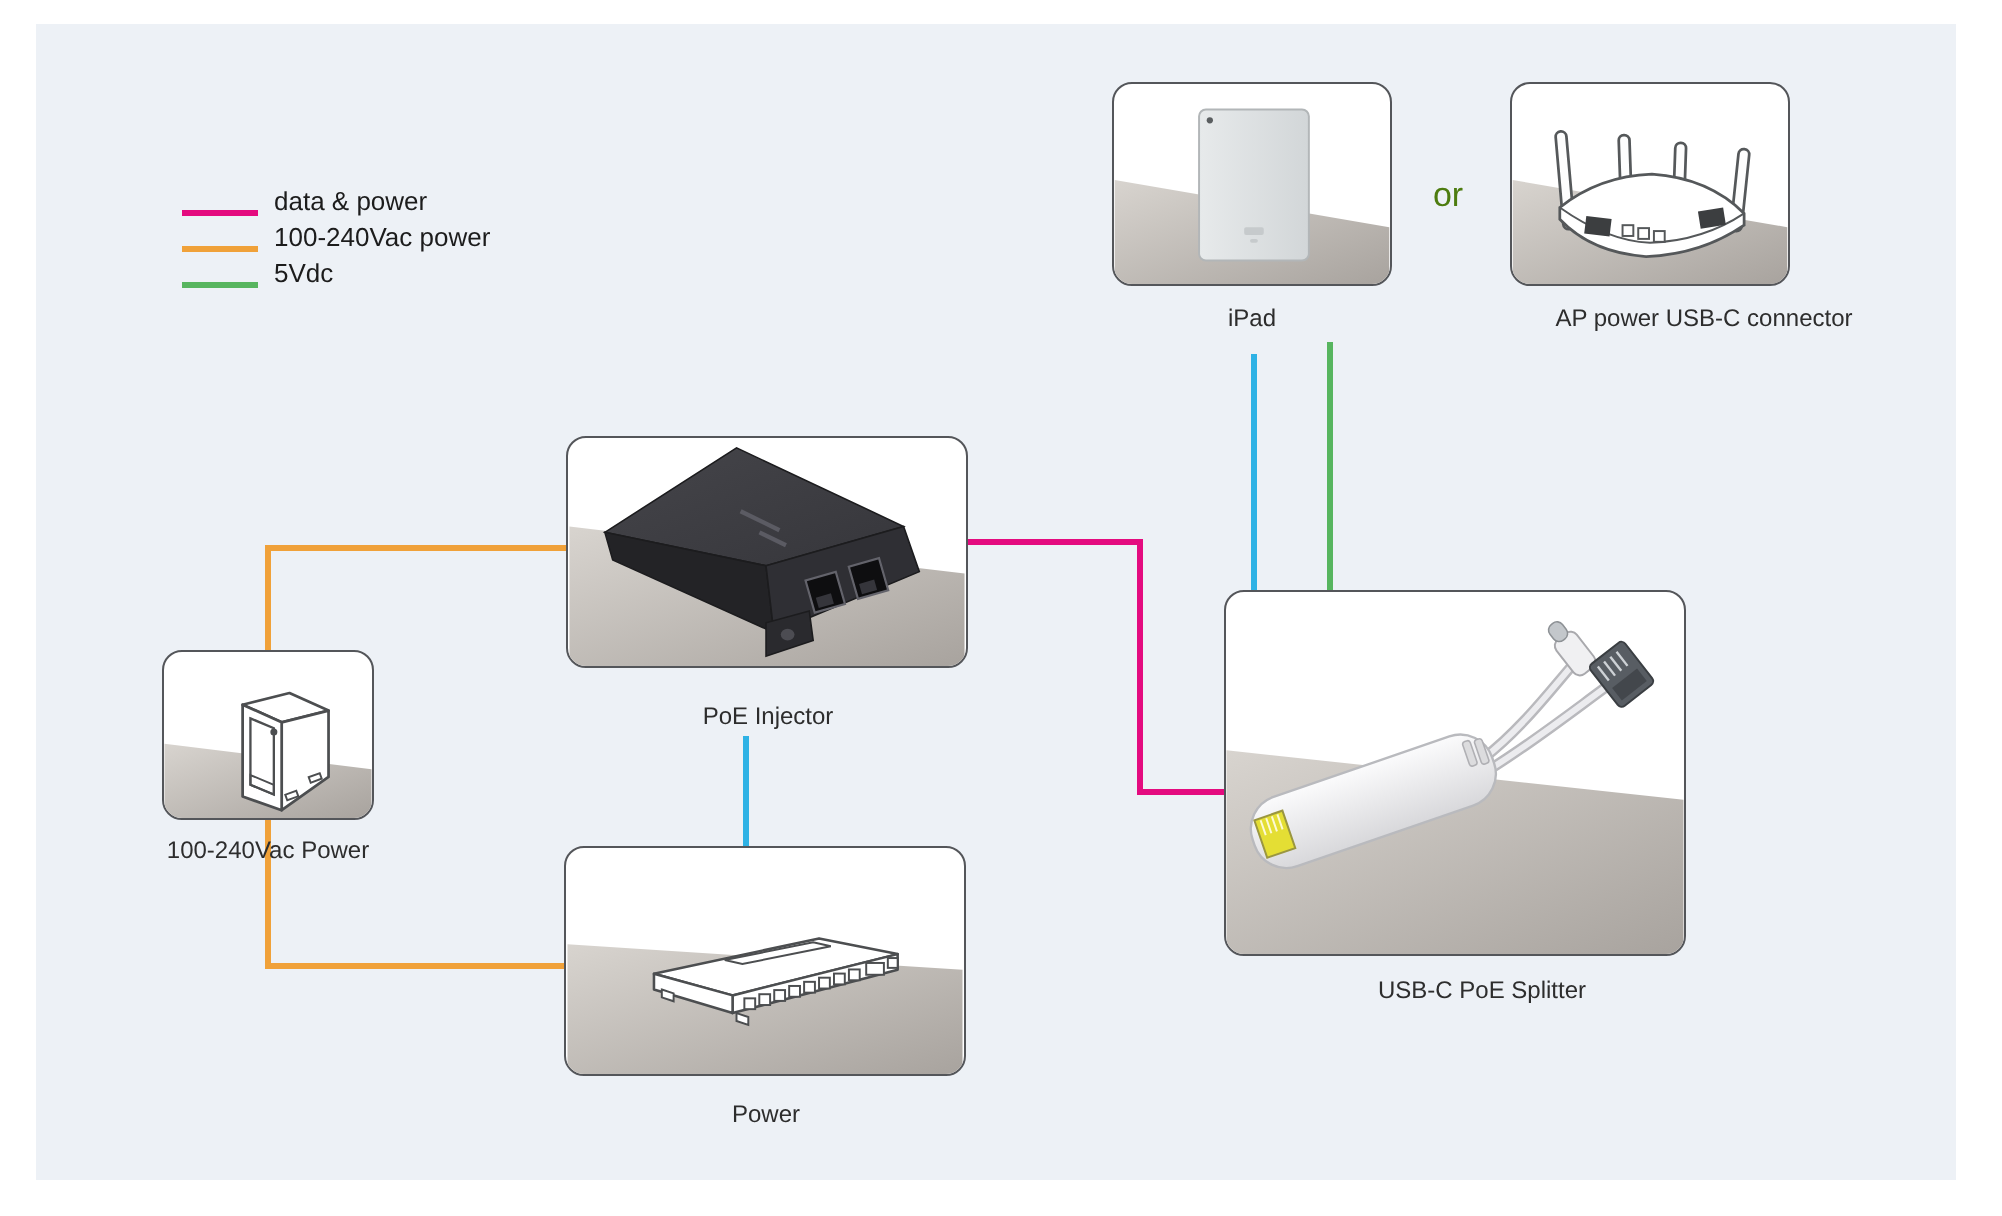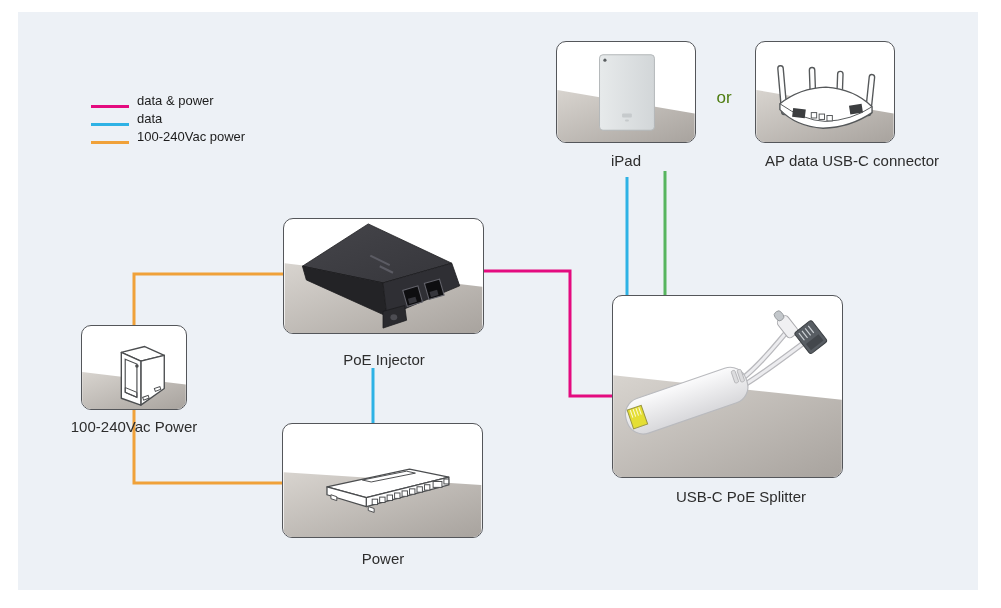--- a/index.html
+++ b/index.html
@@ -48,21 +48,21 @@
     position: absolute;
     background: #ffffff;
     border: 1.5px solid #54565a;
     border-radius: 10px;
     overflow: hidden;
   }
   .node-box svg { display: block; width: 100%; height: 100%; }
   .node-label {
     position: absolute;
     transform: translateX(-50%);
-    font-size: 15px;
+    font-size: 12px;
     color: #2d2d2d;
     white-space: nowrap;
     text-align: center;
   }
   .or-label {
     position: absolute;
     transform: translateX(-50%);
     font-size: 17px;
     color: #4d7c0f;
   }
@@ -110,26 +110,26 @@
     <polyline class="wire" points="627,177 627,297" style="stroke: rgb(46, 178, 229);"></polyline>
     <polyline class="wire" points="665,171 665,297" style="stroke: rgb(87, 181, 95);"></polyline>
   </svg>
 
   <div class="legend">
     <div class="legend-row">
       <div class="legend-swatch" style="background-color: rgb(228, 11, 127);"></div>
       <div class="legend-label">data &amp; power</div>
     </div>
     <div class="legend-row">
-      <div class="legend-swatch" style="background-color: rgb(46, 178, 229);"></div>
-      <div class="legend-label">data</div>
+      <div class="legend-swatch" style="background-color: rgb(240, 161, 57);"></div>
+      <div class="legend-label">100-240Vac power</div>
     </div>
     <div class="legend-row">
-      <div class="legend-swatch" style="background-color: rgb(240, 161, 57);"></div>
-      <div class="legend-label">100-240Vac power</div>
+      <div class="legend-swatch" style="background-color: rgb(87, 181, 95);"></div>
+      <div class="legend-label">5Vdc</div>
     </div>
   </div>
 
   <div class="node-box box-ipad">
     <svg viewBox="0 0 140 102">
       <polygon points="0,49 140,73 140,102 0,102" fill="url(#surf)"></polygon>
       <rect x="43" y="13" width="56" height="77" rx="3.5" fill="url(#ipadG)" stroke="#b2b6b8" stroke-width="1"></rect>
       <circle cx="48.5" cy="18.5" r="1.6" fill="#5a5e60"></circle>
       <rect x="66" y="73" width="10" height="4" rx="1" fill="#c6cacc"></rect>
       <rect x="69" y="79" width="4" height="2" rx="1" fill="#c6cacc"></rect>
@@ -152,21 +152,21 @@
       <path d="M24,63 Q48,80 70,81 Q97,80 118,66" fill="none" stroke="#55585a" stroke-width="1"></path>
       <rect x="37" y="68" width="13" height="9" fill="#3c3e40" transform="rotate(7 43 72)"></rect>
       <rect x="95" y="64" width="13" height="9" fill="#3c3e40" transform="rotate(-9 101 68)"></rect>
       <g fill="#ffffff" stroke="#55585a" stroke-width="1">
         <rect x="56" y="72" width="5.5" height="5.5"></rect>
         <rect x="64" y="73.5" width="5.5" height="5.5"></rect>
         <rect x="72" y="75" width="5.5" height="5.5"></rect>
       </g>
     </svg>
   </div>
-  <div class="node-label" style="left:852px; top:152px;">AP data USB-C connector</div>
+  <div class="node-label" style="left:852px; top:152px;">AP power USB-C connector</div>
 
   <div class="node-box box-injector">
     <svg viewBox="0 0 201 116">
       <polygon points="0,45 201,69 201,116 0,116" fill="url(#surf)"></polygon>
       <g stroke="#1c1c1e" stroke-width="0.8">
         <polygon points="18,48 85,5 170,45 100,65" fill="url(#injTop)"></polygon>
         <polygon points="18,48 22,62 104,99 100,65" fill="#232326"></polygon>
         <polygon points="100,65 104,99 178,68 170,45" fill="#2f2f34"></polygon>
       </g>
       <rect x="86" y="41" width="22" height="2.2" fill="#5b5b63" transform="rotate(26 97 42)"></rect>

